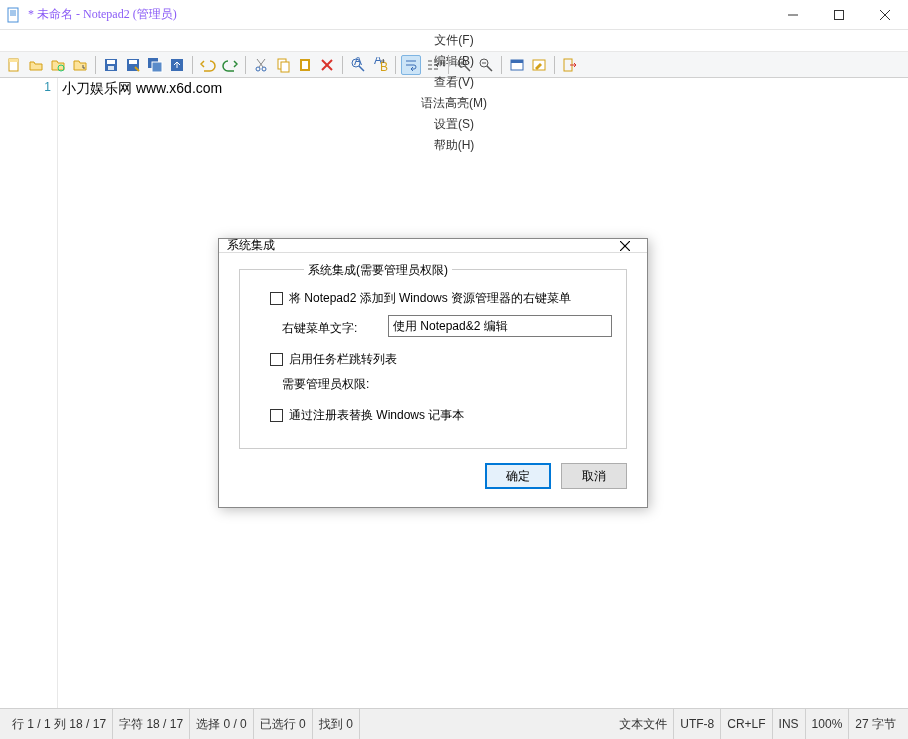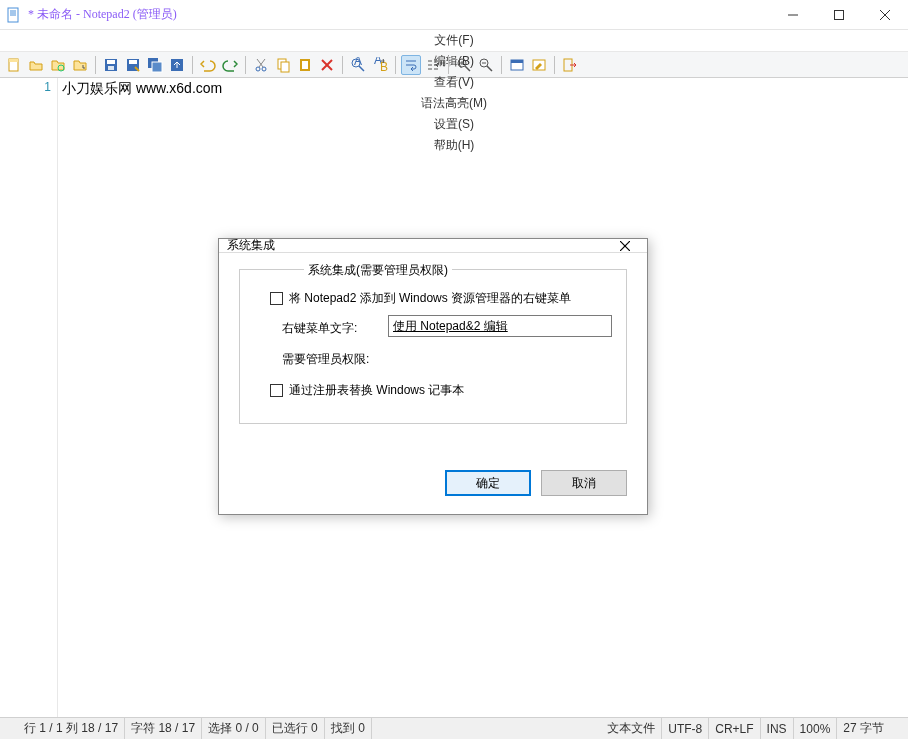--- a/index.html
+++ b/index.html
@@ -21,40 +21,40 @@
 .tb-btn { width: 20px; height: 20px; display: flex; align-items: center; justify-content: center; border-radius: 2px; }
 .tb-btn.active { background: #cce4f7; border: 1px solid #7eb4e2; }
 .tb-sep { width: 1px; height: 18px; background: #c0c0c0; margin: 0 3px; }
 
 
 .editor-row { display: flex; height: calc(100% - 30px - 22px - 26px - 22px); }
 .gutter { width: 58px; background: #fff; border-right: 1px solid #e8e8e8; text-align: right; padding: 2px 6px 0 0; color: #2b91af; font-family: Consolas, monospace; font-size: 13px; }
 .editor-text { flex: 1; padding: 2px 4px; font-family: "Microsoft YaHei", sans-serif; font-size: 14px; color: #000; }
 
 
-.statusbar { position: absolute; bottom: 0; left: 0; right: 0; height: 22px; background: #f0f0f0; border-top: 1px solid #d0d0d0; display: flex; align-items: center; padding: 0 18px; color: #333; text-align: center; }
+.statusbar { position: absolute; bottom: 0; left: 0; right: 0; height: 31px; background: #f0f0f0; border-top: 1px solid #d0d0d0; display: flex; align-items: center; padding: 0 6px; color: #333; text-align: center; }
 .status-seg { padding: 0 6px; border-right: 1px solid #d0d0d0; height: 100%; display: flex; align-items: center; }
 .status-seg:last-child { border-right: none; }
 .status-spacer { flex: 1; }
 
 
 .dialog { position: absolute; left: 218px; top: 238px; width: 430px; background: #fff; border: 1px solid #888; box-shadow: 2px 2px 12px rgba(0,0,0,0.25); }
 .dialog-titlebar { height: 14px; display: flex; align-items: center; padding: 0 8px; background: #fff; border-bottom: 1px solid #ddd; }
 .dialog-title { font-size: 12px; color: #000; }
 .dialog-close { margin-left: auto; width: 28px; height: 22px; display: flex; align-items: center; justify-content: center; font-size: 14px; }
 .dialog-body { padding: 16px 20px 18px 20px; }
 .groupbox { border: 1px solid #ccc; padding: 14px 14px 18px 14px; position: relative; }
 .groupbox-title { position: absolute; top: -8px; left: 20px; background: #fff; padding: 0 4px; color: #000; margin-left: 44px; }
 .chk-row { display: flex; align-items: center; margin: 6px 0; gap: 6px; padding-left: 16px; }
 .chk { width: 13px; height: 13px; border: 1px solid #333; background: #fff; }
 .field-row { display: flex; align-items: flex-end; margin: 8px 0 14px 28px; gap: 10px; }
 .field-label { width: 96px; color: #000; }
-.text-input { flex: 1; height: 22px; border: 1px solid #7a7a7a; padding: 2px 4px; font-size: 12px; text-decoration: underline; }
+.text-input { flex: 1; height: 22px; border: 1px solid #7a7a7a; padding: 2px 4px; font-size: 12px; }
 .dialog-buttons { display: flex; justify-content: flex-end; gap: 10px; margin-top: 14px; }
-.dlg-btn { width: 86px; height: 26px; border: 1px solid #adadad; background: #e1e1e1; display: flex; align-items: center; justify-content: center; cursor: default; margin-top: 32px; }
+.dlg-btn { width: 66px; height: 26px; border: 1px solid #adadad; background: #e1e1e1; display: flex; align-items: center; justify-content: center; cursor: default; }
 .dlg-btn.primary { border: 2px solid #0078d7; background: #e5f1fb; }
 </style>
 </head>
 <body>
 
 <div class="titlebar">
   <span class="titlebar-icon">
     <svg width="16" height="16" viewBox="0 0 16 16">
         <rect x="2" y="1" width="10" height="14" fill="#fff" stroke="#4a90d9"></rect>
         <line x1="4" y1="4" x2="10" y2="4" stroke="#4a90d9"></line>
@@ -287,20 +287,24 @@
 
       <div class="chk-row">
         <div class="chk"></div>
         <span>将 Notepad2 添加到 Windows 资源管理器的右键菜单</span>
       </div>
       <div class="field-row">
         <span class="field-label">右键菜单文字:</span>
         <input class="text-input" value="使用 Notepad&amp;2 编辑" style="">
       </div>
 
+      <div class="chk-row">
+        <div class="chk"></div>
+        <span>启用任务栏跳转列表</span>
+      </div>
       <div class="field-row">
         <span class="field-label">需要管理员权限:</span>
       </div>
 
       <div class="chk-row">
         <div class="chk"></div>
         <span>通过注册表替换 Windows 记事本</span>
       </div>
     </div>
     <div class="dialog-buttons">

